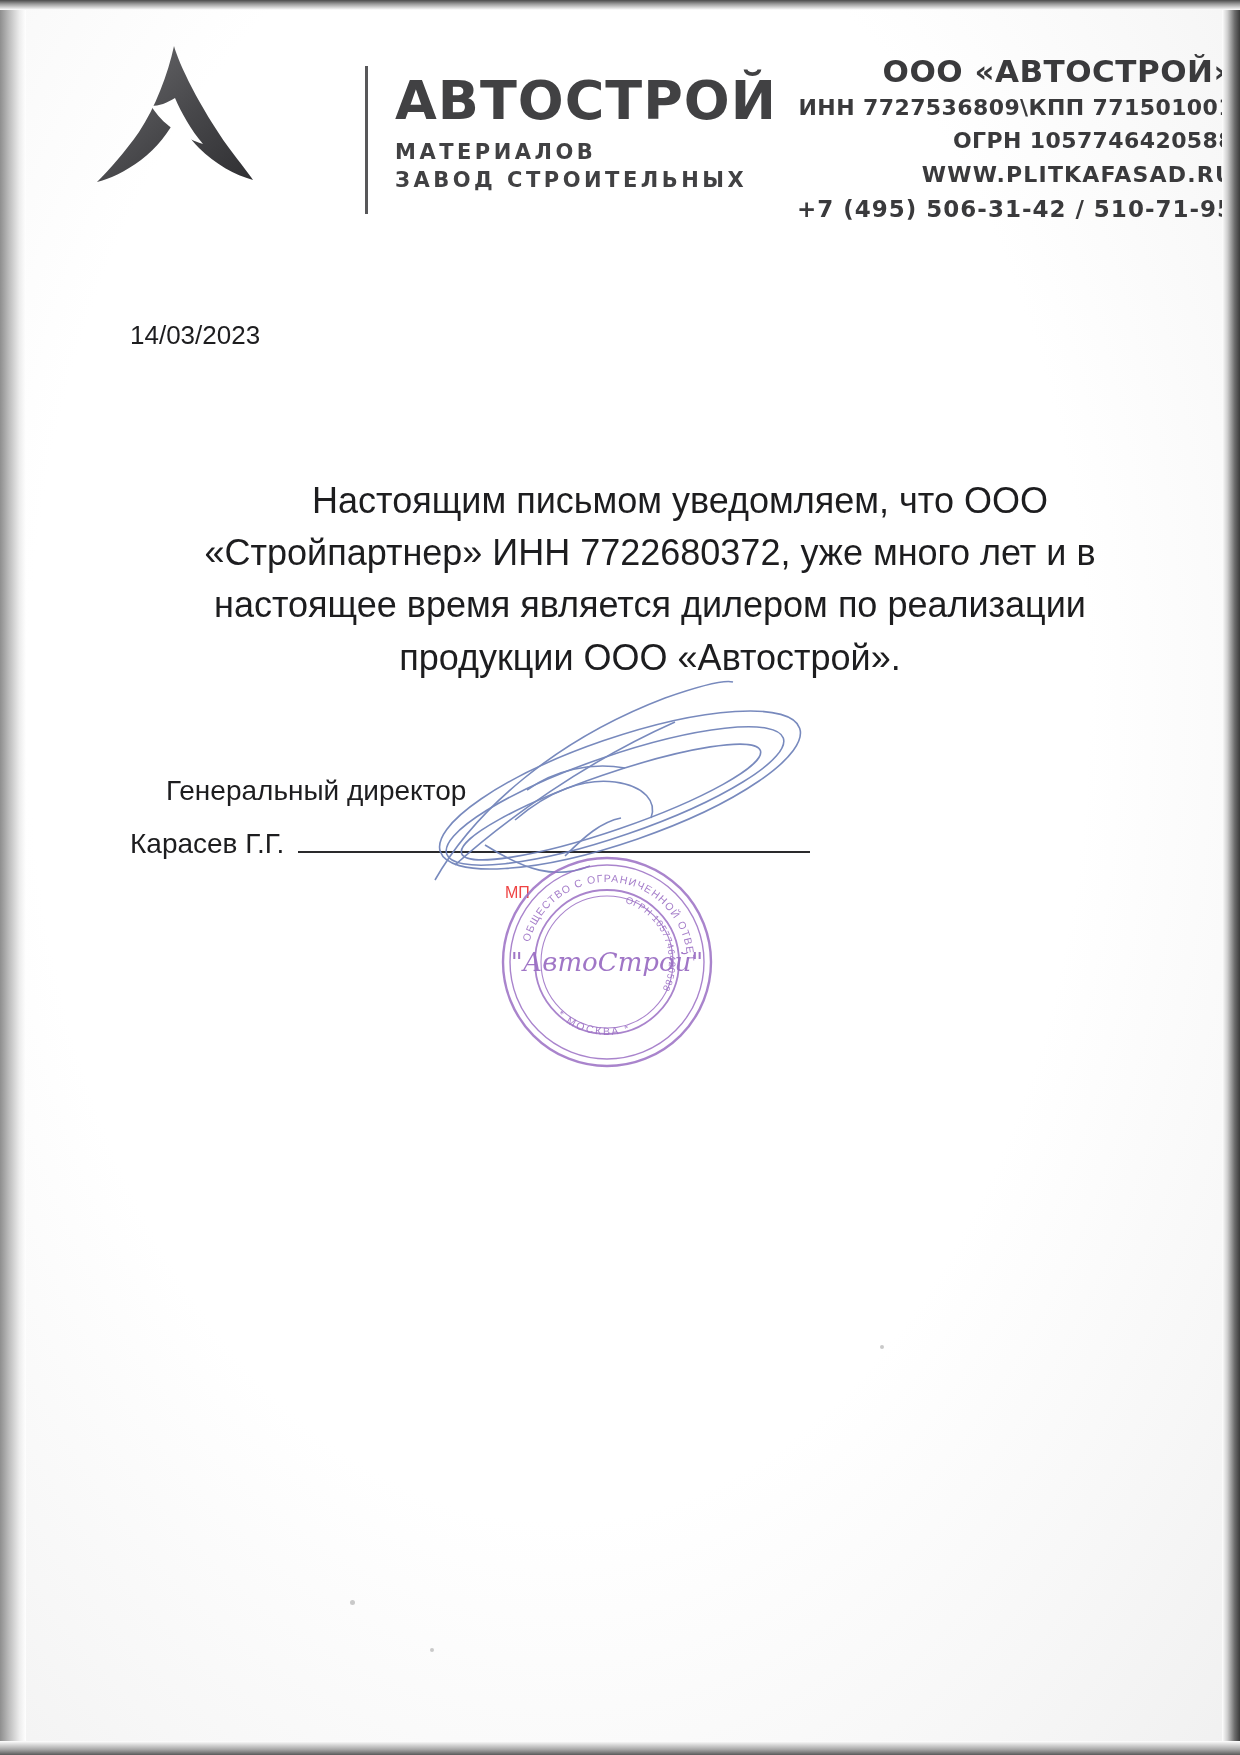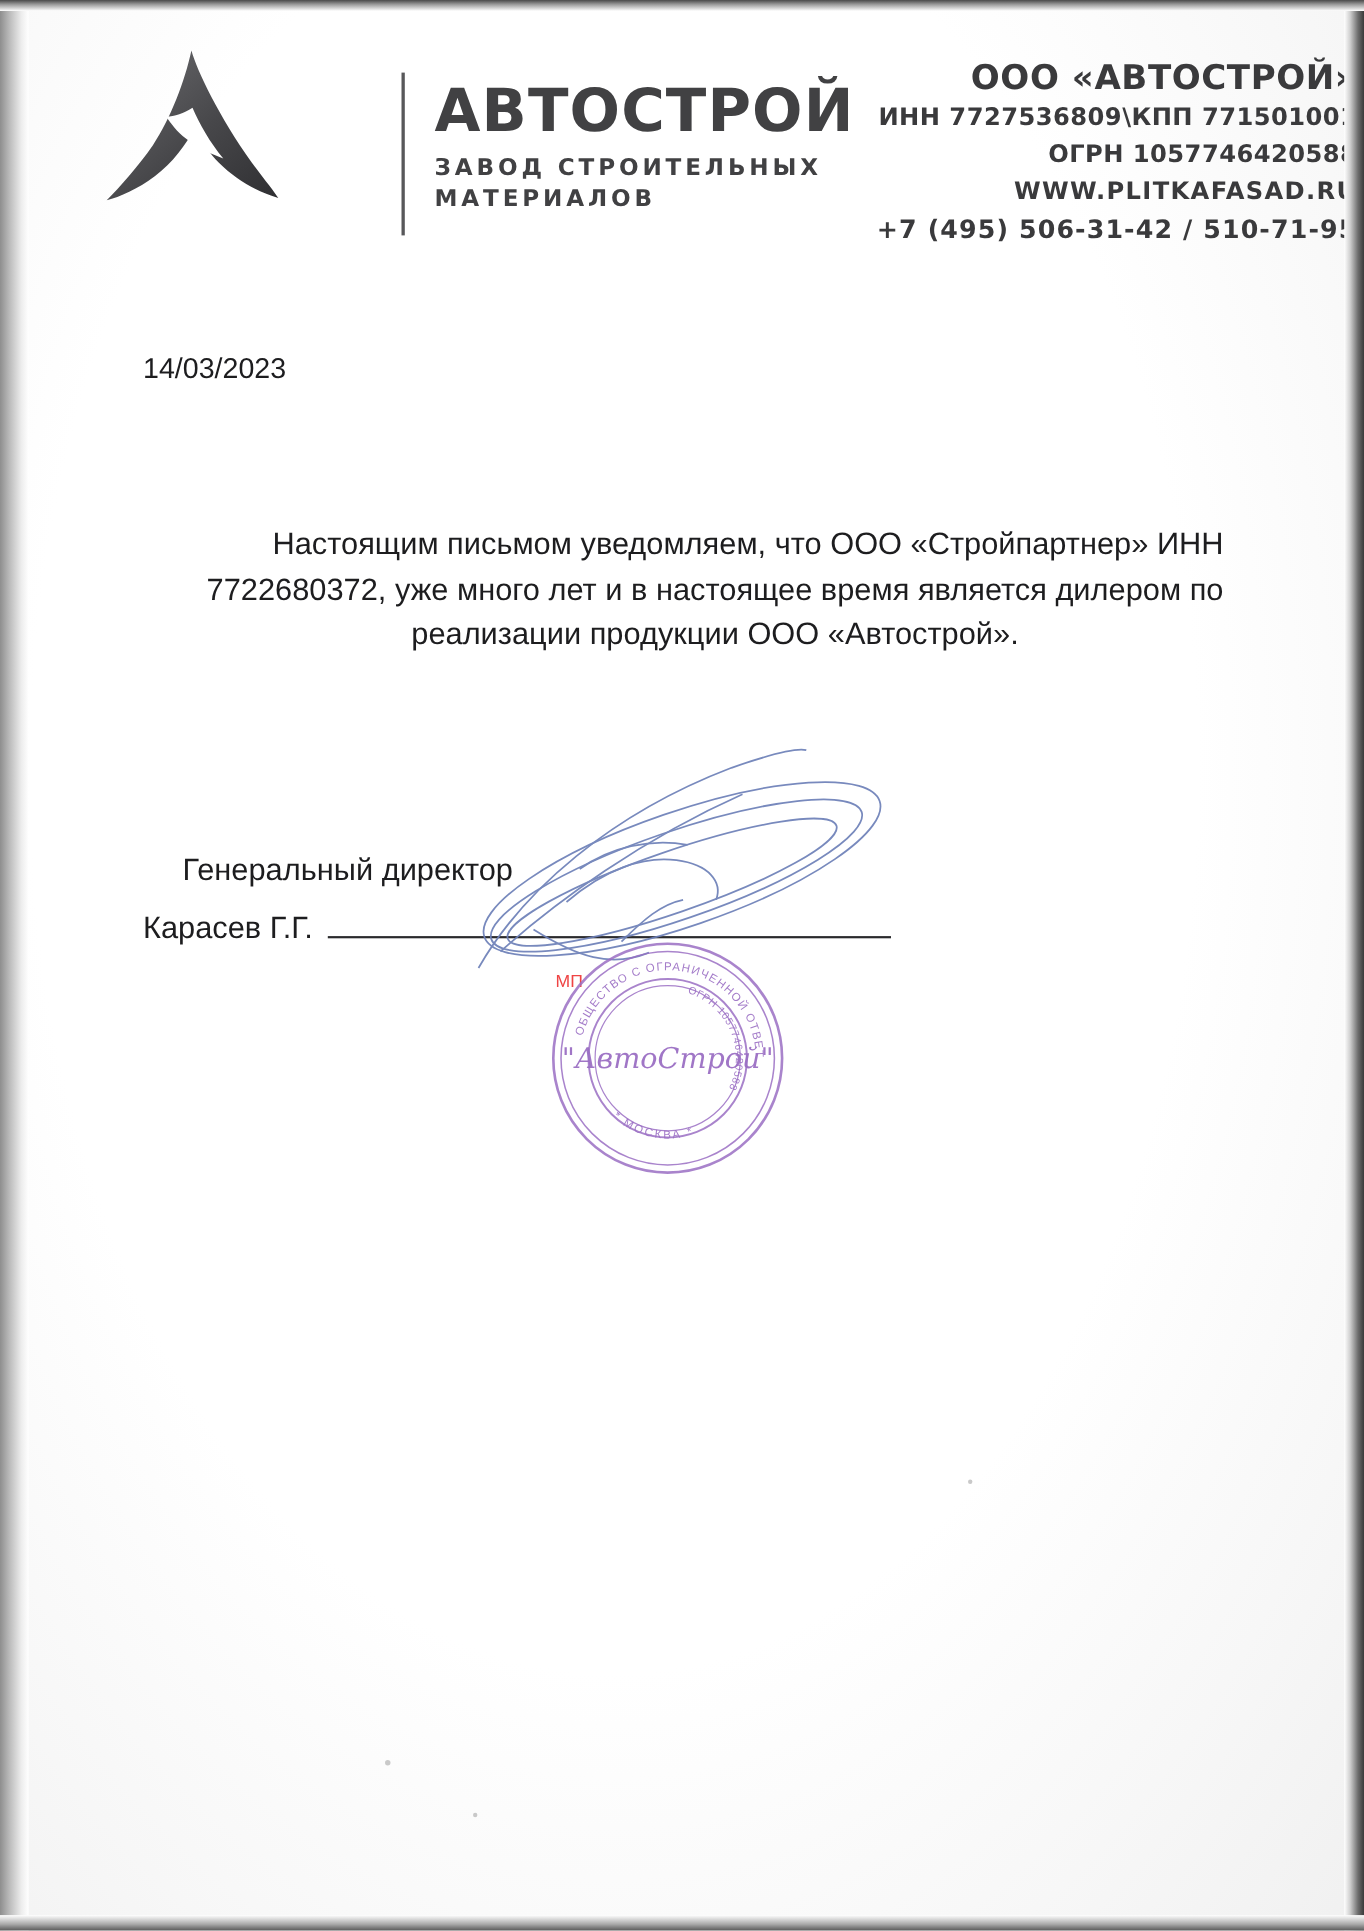--- a/index.html
+++ b/index.html
@@ -142,21 +142,21 @@
     left: 130px;
     top: 320px;
     font-size: 26px;
     color: #1d1d1f;
   }
   .doc-body {
     position: absolute;
     left: 130px;
     top: 475px;
     width: 1040px;
-    font-size: 28px;
+    font-size: 36px;
     line-height: 1.45;
     color: #1d1d1f;
     text-align: center;
     text-indent: 60px;
   }
   .sign-title {
     position: absolute;
     left: 130px;
     top: 775px;
     font-size: 28px;
@@ -241,22 +241,22 @@
           <path d="M80 54 C 86 68, 96 86, 108 100
                    C 96 96, 84 90, 74 82
                    C 66 76, 60 68, 56 62
                    C 64 62, 72 59, 80 54 Z" fill="#ffffff"></path>
         </svg>
       </div>
       <div class="logo-divider"></div>
       <div class="logo-text">
         <div class="brand-name">АВТОСТРОЙ</div>
         <div class="brand-sub">
+          <div>МАТЕРИАЛОВ</div>
           <div>ЗАВОД СТРОИТЕЛЬНЫХ</div>
-          <div>МАТЕРИАЛОВ</div>
         </div>
       </div>
     </div>
 
     <div class="contacts">
       <div class="c-name">ООО «АВТОСТРОЙ»</div>
       <div class="c-line">ИНН 7727536809\КПП 771501001</div>
       <div class="c-line">ОГРН 1057746420588</div>
       <div class="c-site">WWW.PLITKAFASAD.RU</div>
       <div class="c-phone">+7 (495) 506-31-42 / 510-71-95</div>

